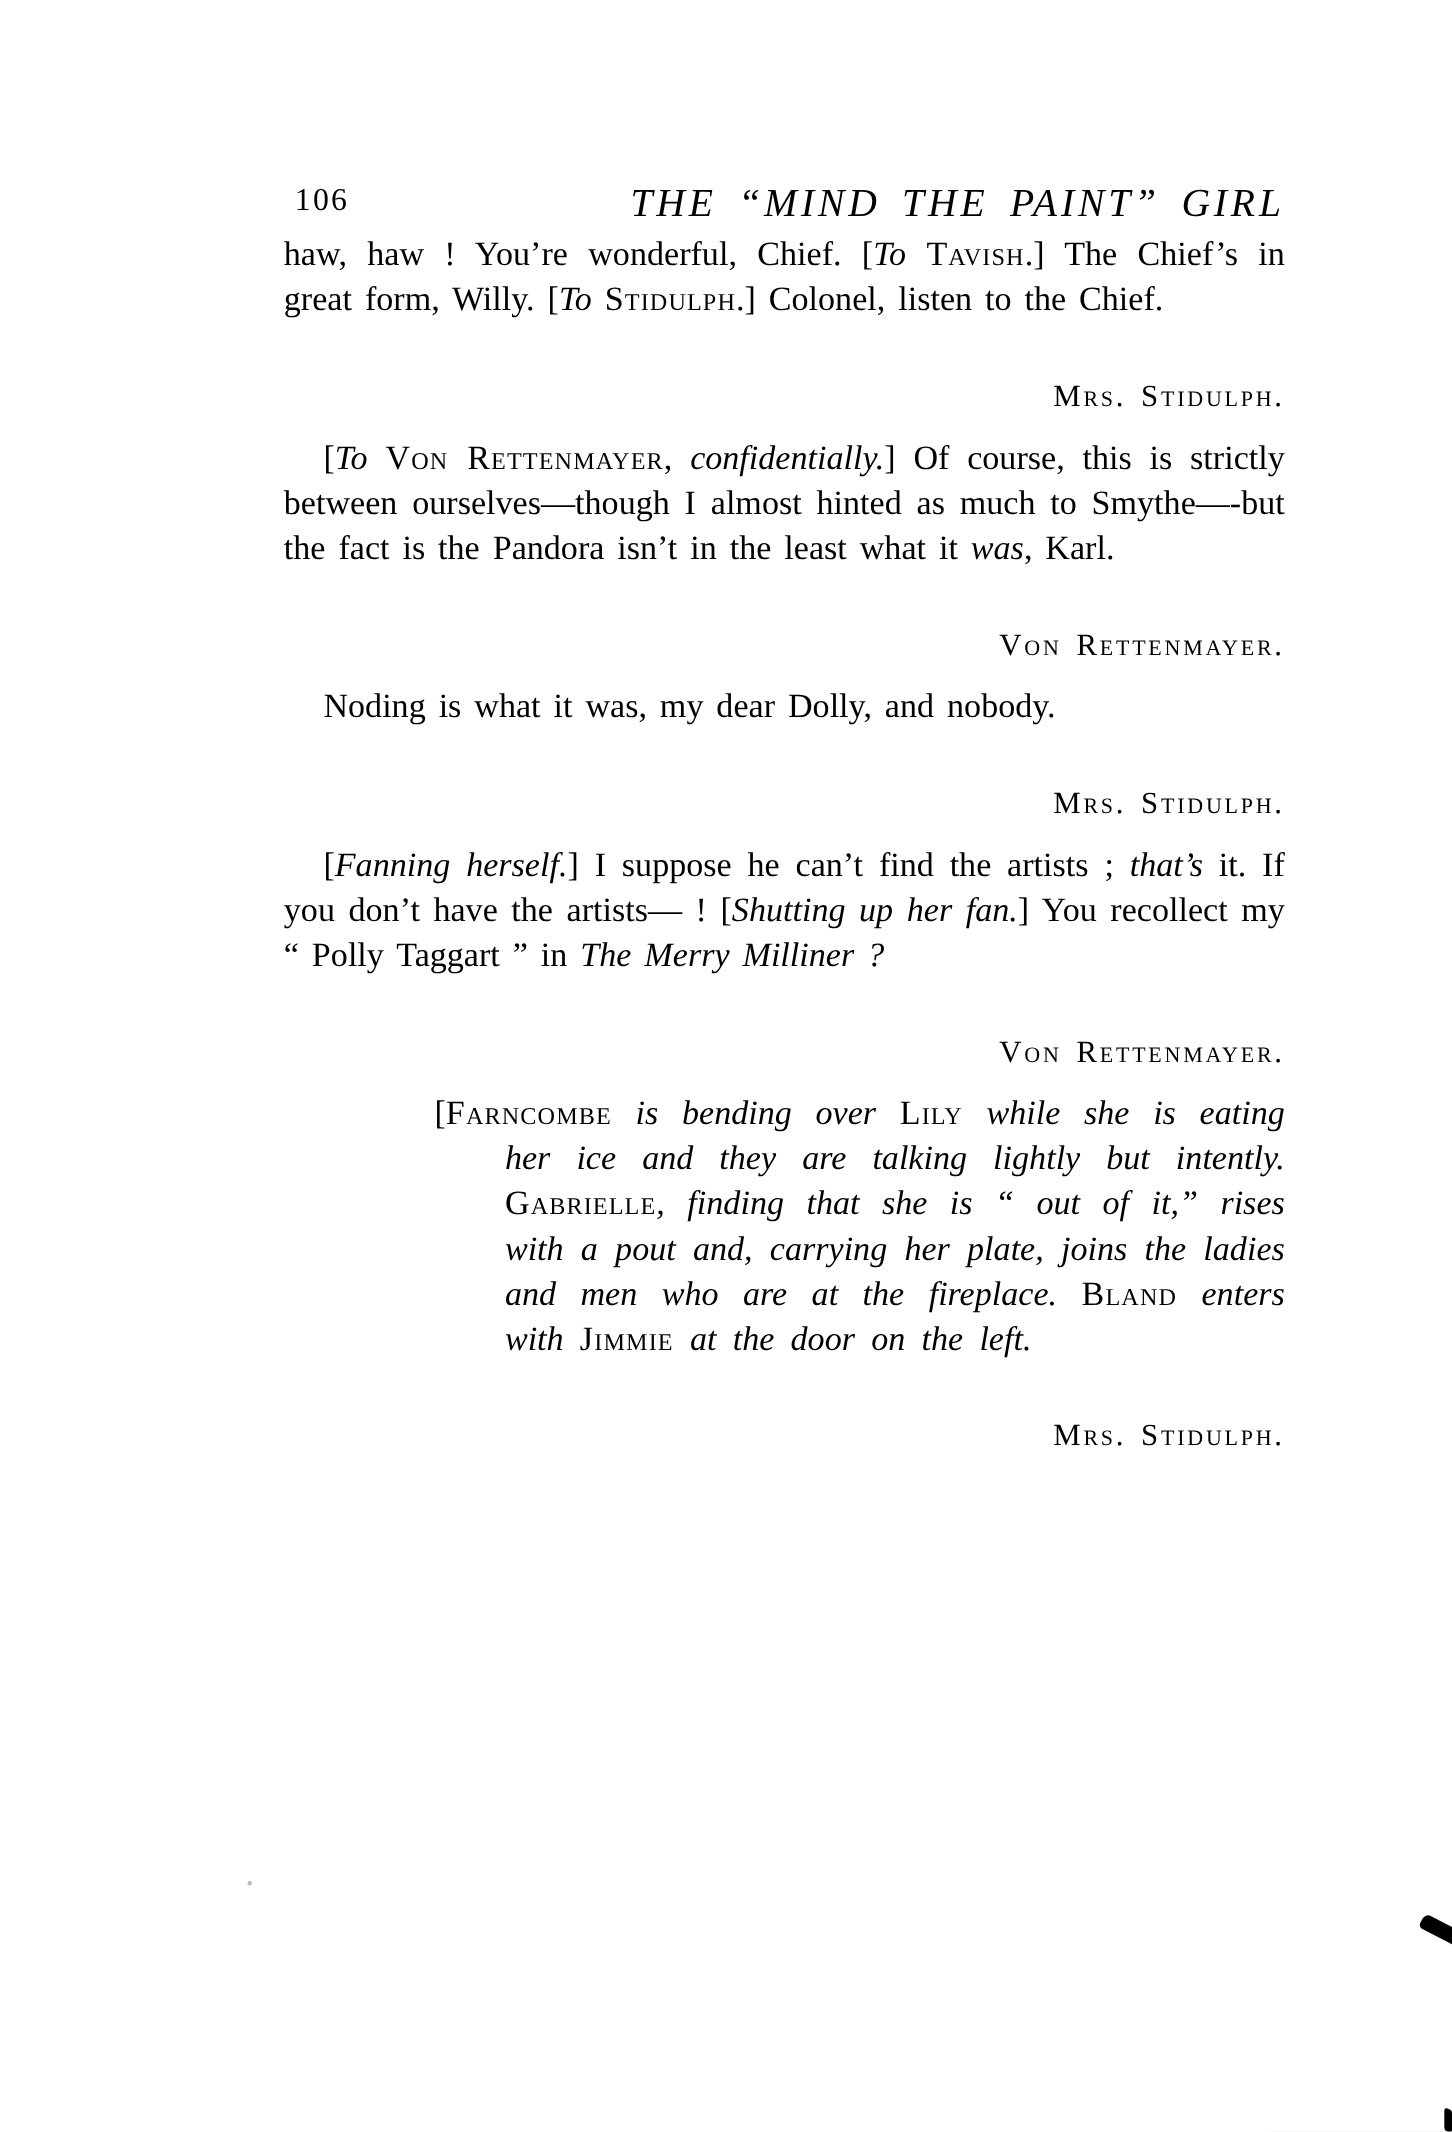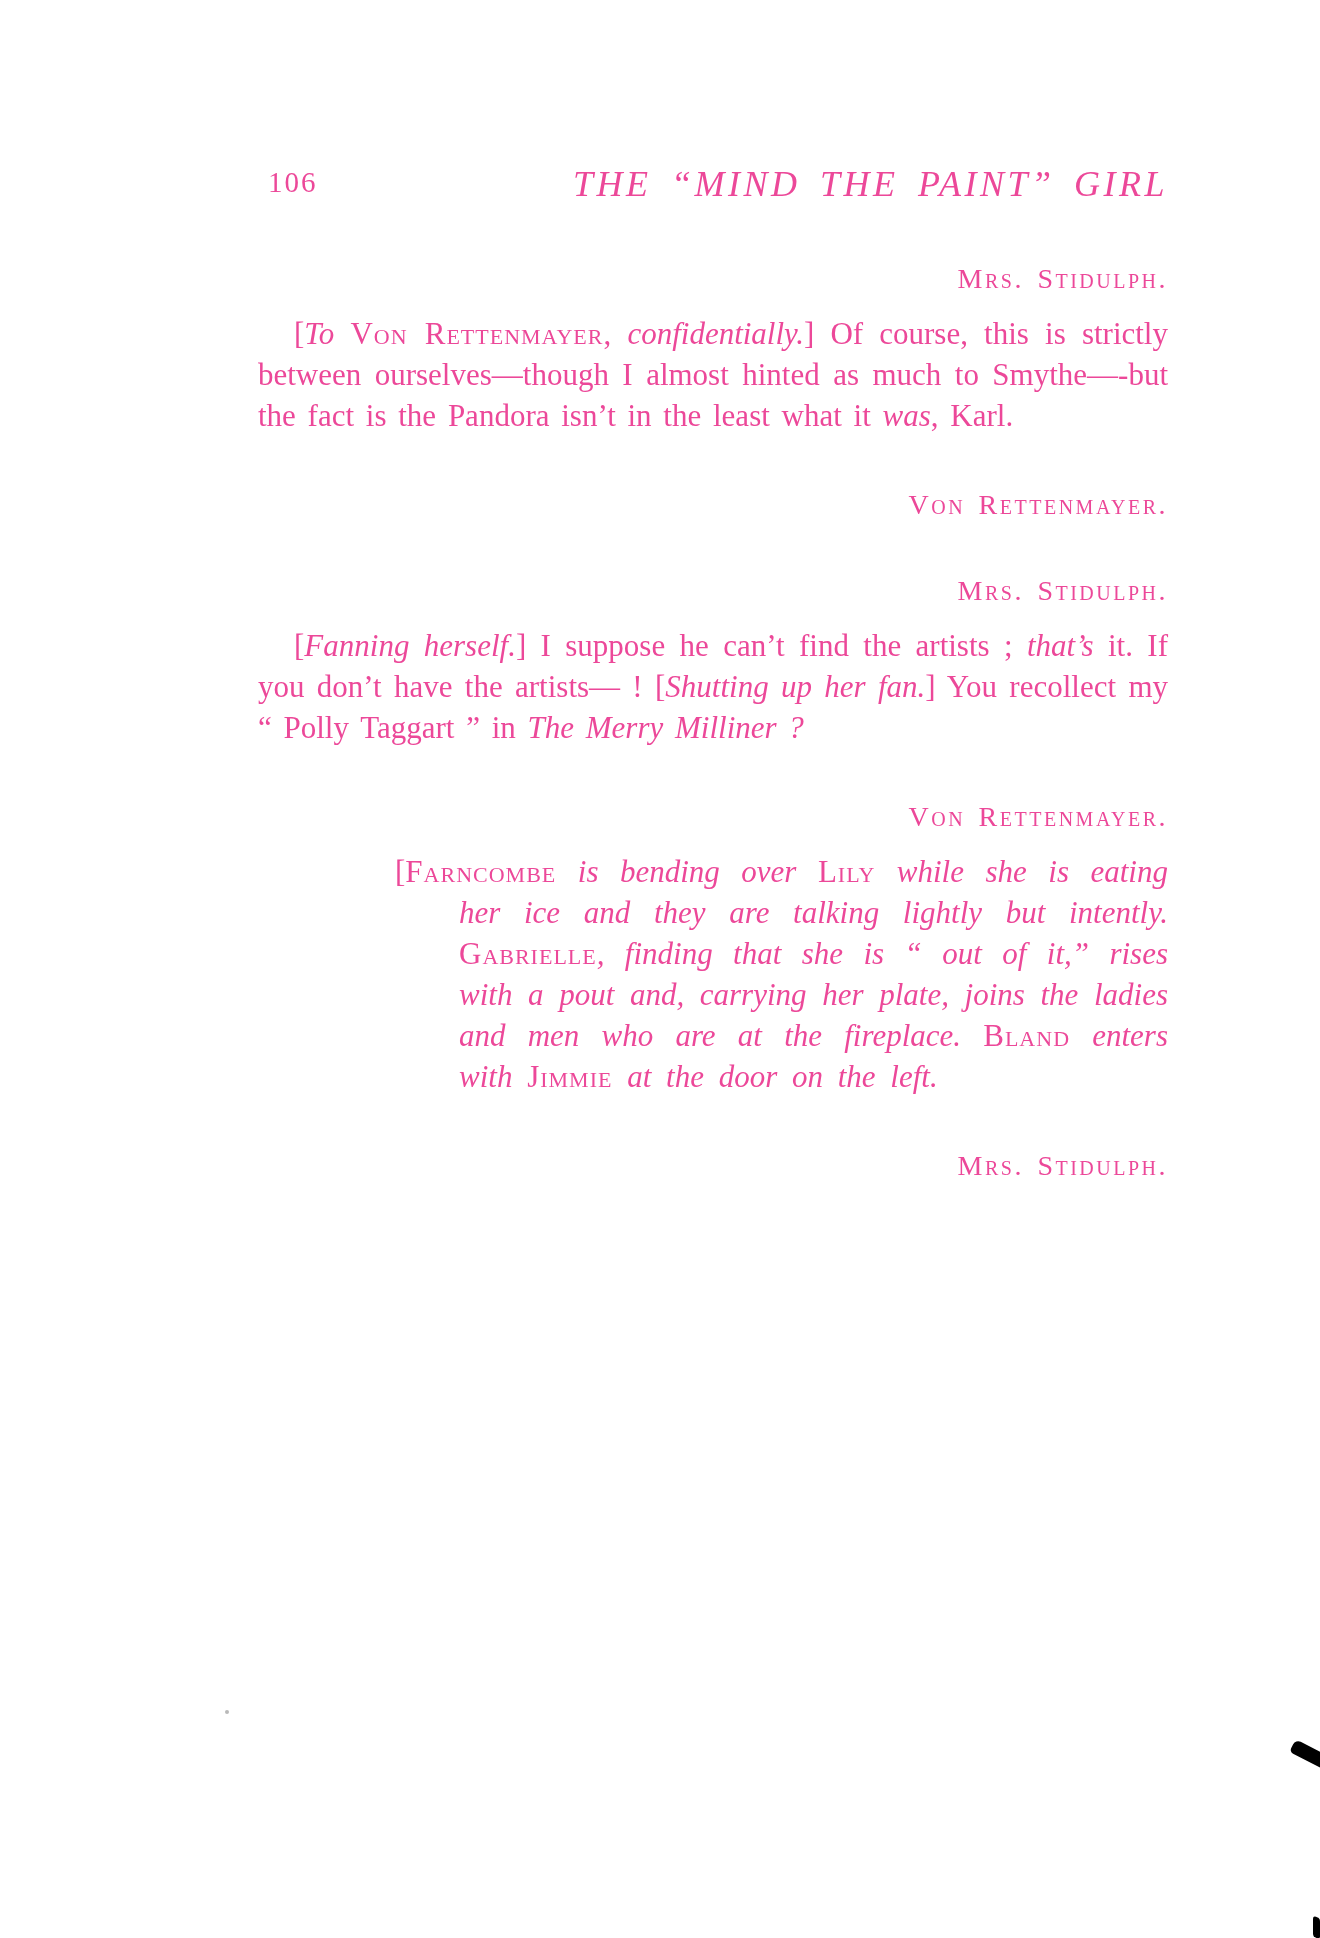--- a/index.html
+++ b/index.html
@@ -3,21 +3,21 @@
 <meta charset="utf-8">
 <style>
   html, body { margin: 0; padding: 0; background: #e8e8e8; }
   .page {
     position: relative;
     width: 1320px;
     height: 1938px;
     background: #ffffff;
     overflow: hidden;
     font-family: "Liberation Serif", "DejaVu Serif", serif;
-    color: #ec4899;
+    color: #000000;
   }
   .running-head {
     position: absolute;
     top: 163px;
     left: 258px;
     width: 910px;
     height: 40px;
   }
   .folio {
     position: absolute;
@@ -109,25 +109,27 @@
 
 <div class="page">
 
   <header class="running-head">
     <span class="folio">106</span>
     <span class="running-title">THE “MIND THE PAINT” GIRL</span>
   </header>
 
   <main class="text-block">
 
+    <p class="dialogue no-indent"><span class="seg-p">haw, haw !  You’re wonderful, Chief.  [</span><span class="seg-i">To </span><span class="seg-sc">Tavish</span><span class="seg-p">.]  The Chief’s in great form, Willy.  [</span><span class="seg-i">To </span><span class="seg-sc">Stidulph</span><span class="seg-p">.]  Colonel, listen to the Chief.</span></p>
 
     <h2 class="speaker">Mrs. Stidulph.</h2>
     <p class="dialogue"><span class="seg-p">[</span><span class="seg-i">To </span><span class="seg-sc">Von Rettenmayer</span><span class="seg-p">, </span><span class="seg-i">confidentially.</span><span class="seg-p">]  Of course, this is strictly between ourselves—though I almost hinted as much to Smythe—-but the fact is the Pandora isn’t in the least what it </span><span class="seg-i">was</span><span class="seg-p">, Karl.</span></p>
 
     <h2 class="speaker">Von Rettenmayer.</h2>
+    <p class="dialogue"><span class="seg-p">Noding is what it was, my dear Dolly, and nobody.</span></p>
 
     <h2 class="speaker">Mrs. Stidulph.</h2>
     <p class="dialogue"><span class="seg-p">[</span><span class="seg-i">Fanning herself.</span><span class="seg-p">]  I suppose he can’t find the artists ; </span><span class="seg-i">that’s</span><span class="seg-p"> it.  If you don’t have the artists— ! [</span><span class="seg-i">Shutting up her fan.</span><span class="seg-p">]  You recollect my “ Polly Taggart ” in </span><span class="seg-i">The Merry Milliner ?</span></p>
 
     <h2 class="speaker">Von Rettenmayer.</h2>
 
     <div class="stage-direction"><span class="seg-p">[</span><span class="seg-sc">Farncombe</span><span class="seg-i"> is bending over </span><span class="seg-sc">Lily</span><span class="seg-i"> while she is eating her ice and they are talking lightly but intently.  </span><span class="seg-sc">Gabrielle</span><span class="seg-i">, finding that she is “ out of it,” rises with a pout and, carrying her plate, joins the ladies and men who are at the fireplace.  </span><span class="seg-sc">Bland</span><span class="seg-i"> enters with </span><span class="seg-sc">Jimmie</span><span class="seg-i"> at the door on the left.</span></div>
 
     <h2 class="speaker">Mrs. Stidulph.</h2>
 

